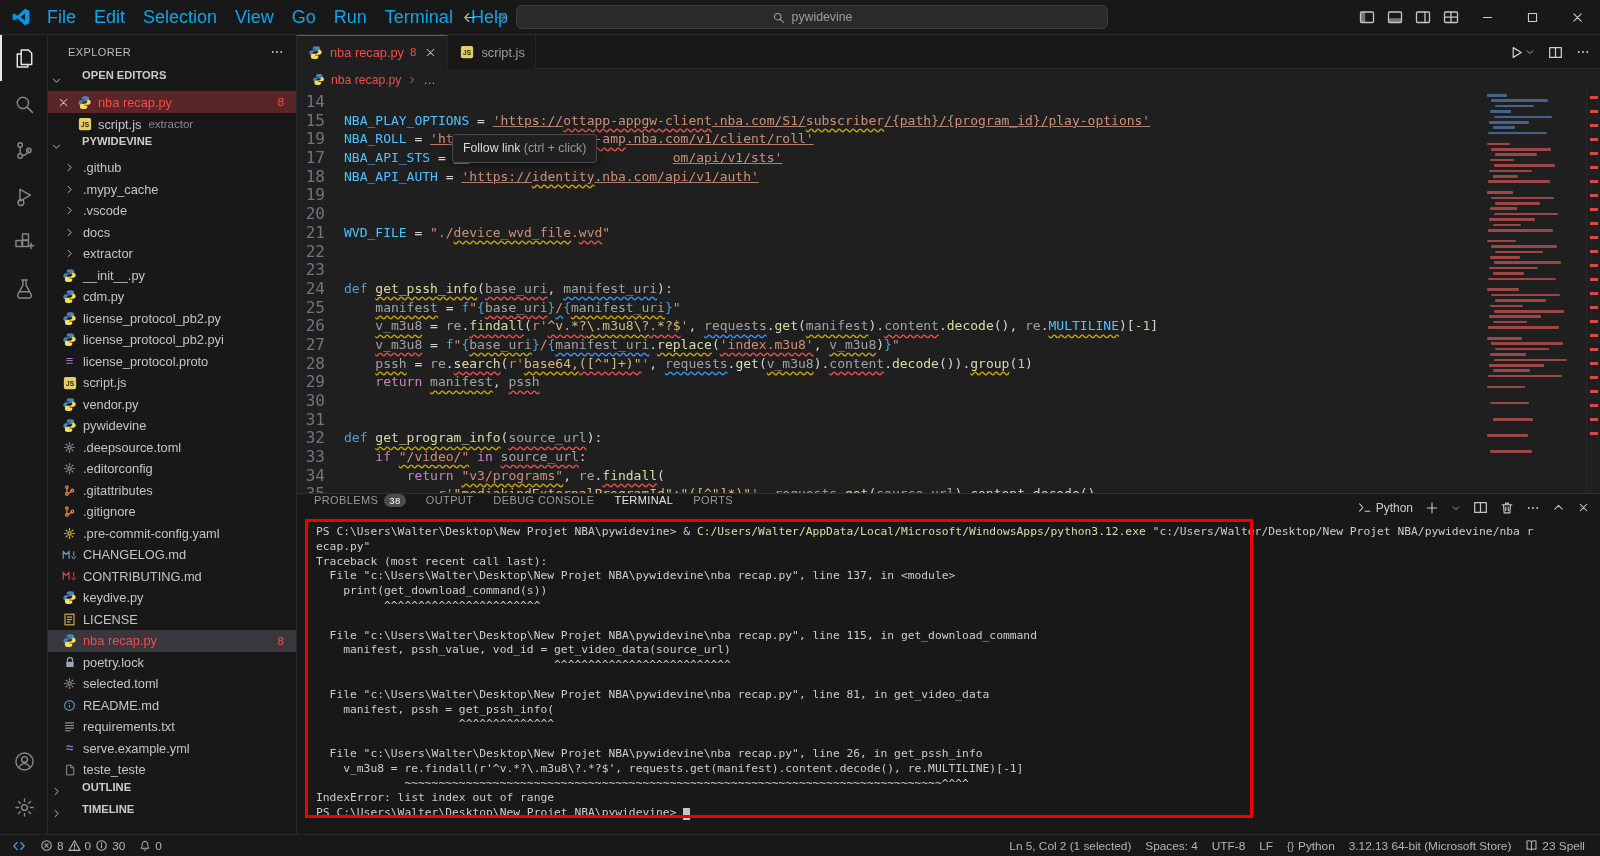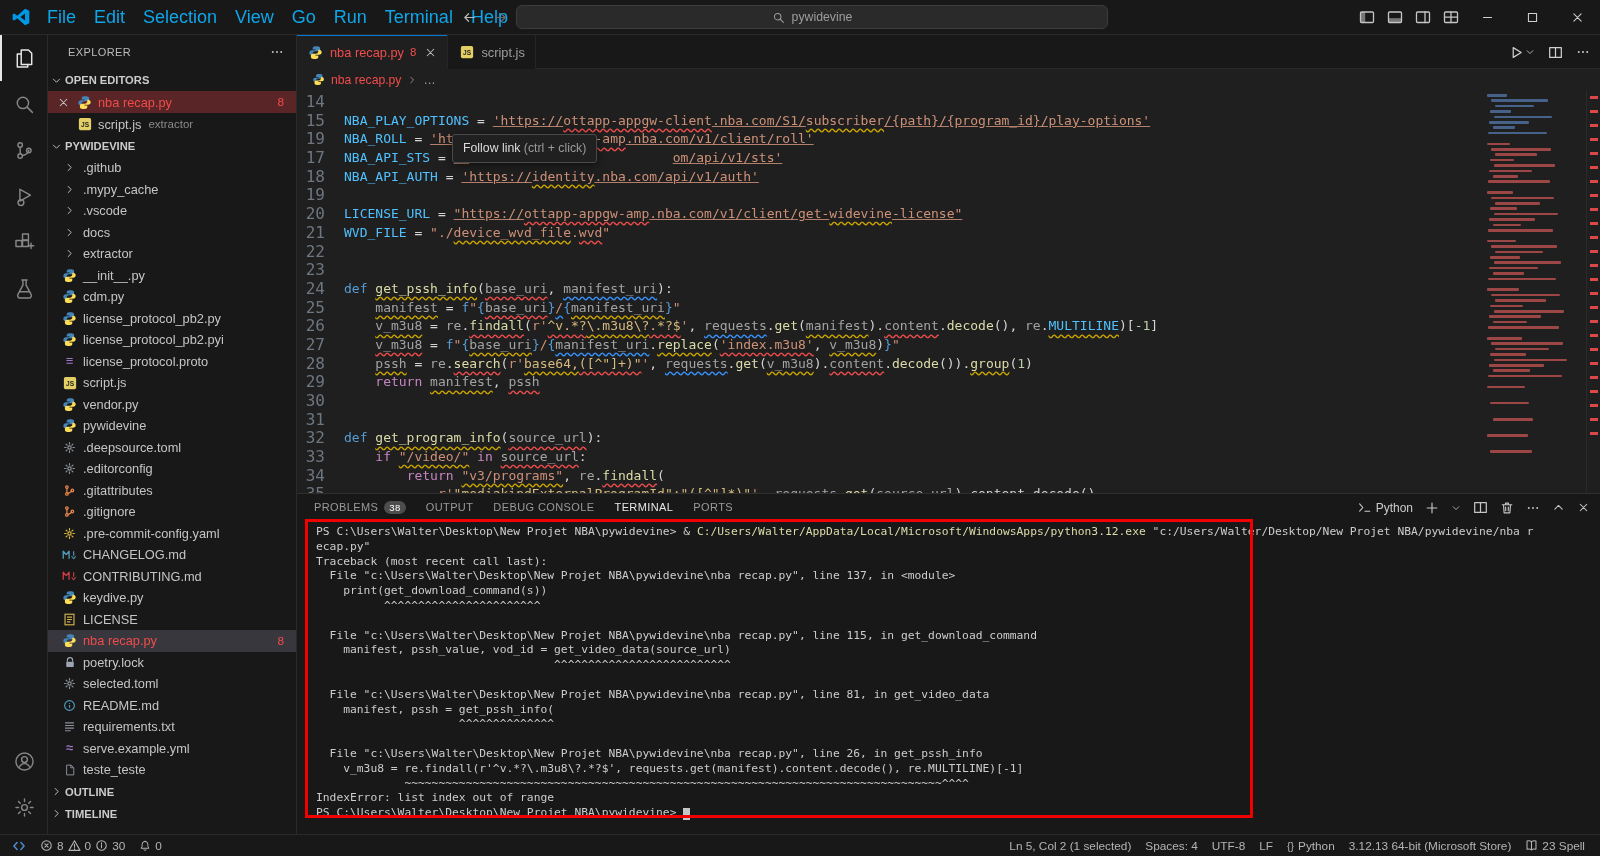--- a/index.html
+++ b/index.html
@@ -23,21 +23,21 @@
   .main{position:absolute;top:35px;left:0;right:0;bottom:22px}
   .activitybar{position:absolute;left:0;top:0;bottom:0;width:48px;background:#181818;border-right:1px solid #2a2a2a;display:flex;flex-direction:column;z-index:10}
   .ab-item{width:46px;height:46px;display:flex;align-items:center;justify-content:center;color:#868686;border-left:2px solid transparent}
   .ab-item.active{color:#e7e7e7;border-left-color:#e7e7e7}
   .ab-bottom{margin-top:auto;padding-bottom:4px}
 
   
   .sidebar{position:absolute;left:48px;top:0;bottom:0;width:249px;background:#181818;border-right:1px solid #2a2a2a;overflow:hidden;font-size:12.8px;color:#c5c5c5;z-index:9}
   .side-header{height:34px;display:flex;align-items:center;padding:0 12px 0 20px;font-size:11px;color:#bbbbbb;letter-spacing:.4px}
   .side-header .ico{margin-left:auto;color:#c5c5c5}
-  .section-header{height:22px;display:flex;align-items:center;gap:3px;padding-left:3px;font-weight:700;font-size:11.2px;color:#cccccc}
+  .section-header{height:22px;display:flex;gap:20px;padding-left:3px;font-weight:700;font-size:11.2px;color:#cccccc}
   .oe-row{height:22px;display:flex;align-items:center;gap:5px;padding-left:7px}
   .oe-row.sel{background:#5a2526}
   .oe-spacer{width:16px;flex:none}
   .oe-close{width:16px;flex:none;color:#c5c5c5}
   .row-label{white-space:nowrap}
   .row-label.err{color:#f14c4c}
   .row-desc{color:#8a8a8a;font-size:11.5px;margin-left:2px}
   .row-badge{margin-left:auto;margin-right:12px;color:#f14c4c;font-size:11.8px}
   .tree-row{height:21.5px;display:flex;align-items:center;gap:5px;padding-left:13px}
   .tree-row.sel{background:#37373d}
@@ -69,21 +69,21 @@
   .tooltip{position:absolute;left:155px;top:44px;background:#202021;border:1px solid #4a4a4a;border-radius:3px;padding:4px 10px;font-family:"Liberation Sans",sans-serif;font-size:12.3px;color:#dcdcdc;white-space:nowrap;z-index:25;box-shadow:0 2px 8px rgba(0,0,0,.5)}
   .tooltip .hint{color:#9a9a9a}
   .minimap{position:absolute;top:0;right:14px;width:102px;height:403px;background:#1f1f1f;z-index:5}
   .mm-bar{position:absolute;height:2.6px;border-radius:1px;opacity:.85}
   .ruler{position:absolute;top:0;right:0;width:14px;height:403px;background:#1f1f1f;border-left:1px solid #2a2a2a;z-index:5}
   .rmark{position:absolute;left:3px;width:8px;height:3px;background:#f14c4c;opacity:.9}
 
   
   .panel{position:absolute;left:0;right:0;bottom:0;height:341px;background:#181818;border-top:1px solid #2f2f2f}
   .panel-header{height:27px;display:flex;align-items:center;padding:0 10px 0 17px}
-  .ptab{margin-right:20px;font-size:11px;letter-spacing:.4px;color:#9a9a9a;display:flex;align-items:center;gap:6px;height:27px;border-bottom:1px solid transparent}
+  .ptab{margin-right:20px;font-size:11px;letter-spacing:.4px;color:#9a9a9a;display:flex;align-items:flex-start;gap:6px;height:27px;border-bottom:1px solid transparent}
   .ptab.active{color:#e7e7e7;border-bottom-color:#e7e7e7}
   .pbadge{background:#4d4d4d;color:#fff;font-size:9.5px;border-radius:8px;padding:1px 5px}
   .panel-actions{margin-left:auto;display:flex;align-items:center;gap:12px;color:#c5c5c5}
   .pa-shell{display:flex;align-items:center;gap:5px;font-size:12px;color:#cccccc}
   .term{position:absolute;top:31px;left:19px;right:6px;bottom:2px;font-family:"DejaVu Sans Mono",monospace;font-size:11.3px;line-height:14.8px;color:#cccccc;overflow:hidden}
   .trow{height:14.8px;white-space:pre}
   .tp{color:#cccccc}.ty{color:#dcdcaa}
   .tcur{display:inline-block;width:7px;height:12px;background:#c6c6c6;vertical-align:-2px}
 
   
@@ -665,21 +665,21 @@
         <span>…</span>
       </div>
       <div class="editor-body">
         <div id="code-lines">
             <div class="code-line"><span class="ln">14</span><span class="lc"></span></div>
             <div class="code-line"><span class="ln">15</span><span class="lc"><span class="const">NBA_PLAY_OPTIONS</span><span class="pln"> = </span><span class="str lnk">'https://</span><span class="str lnk sqr">ottapp-appgw-client</span><span class="str lnk">.nba.com/S1/</span><span class="str lnk sqy">subscriber</span><span class="str lnk">/{path}/{program_id}/play-options'</span></span></div>
             <div class="code-line"><span class="ln">19</span><span class="lc"><span class="const">NBA_ROLL</span><span class="pln"> = </span><span class="str lnk">'https://</span><span class="str lnk sqr">ottapp-appgw-amp</span><span class="str lnk">.nba.com/v1/client/roll'</span></span></div>
             <div class="code-line"><span class="ln">17</span><span class="lc"><span class="const">NBA_API_STS</span><span class="pln"> = </span><span class="str lnk">'h</span><span class="pln">                          </span><span class="str lnk">om/api/v1/sts'</span></span></div>
             <div class="code-line"><span class="ln">18</span><span class="lc"><span class="const">NBA_API_AUTH</span><span class="pln"> = </span><span class="str lnk">'https://</span><span class="str lnk sqy">identity</span><span class="str lnk">.nba.com/api/v1/auth'</span></span></div>
             <div class="code-line"><span class="ln">19</span><span class="lc"></span></div>
-            <div class="code-line"><span class="ln">20</span><span class="lc"><span class="const">LICENSE_URL</span><span class="pln"> = </span><span class="str lnk">"https://</span><span class="str lnk sqr">ottapp-appgw-amp</span><span class="str lnk">.nba.com/v1/client/get-</span><span class="str lnk sqy">widevine</span><span class="str lnk">-license"</span></span></div>
+            <div class="code-line"><span class="ln">20</span></div>
             <div class="code-line"><span class="ln">21</span><span class="lc"><span class="const">WVD_FILE</span><span class="pln"> = </span><span class="str">"./</span><span class="str sqy">device_wvd_file</span><span class="str">.</span><span class="str sqr">wvd</span><span class="str">"</span></span></div>
             <div class="code-line"><span class="ln">22</span><span class="lc"></span></div>
             <div class="code-line"><span class="ln">23</span><span class="lc"></span></div>
             <div class="code-line"><span class="ln">24</span><span class="lc"><span class="kw">def </span><span class="fn sqy">get_pssh_info</span><span class="pln">(</span><span class="var sqr">base_uri</span><span class="pln">, </span><span class="var sqb">manifest_uri</span><span class="pln">):</span></span></div>
             <div class="code-line"><span class="ln">25</span><span class="lc"><span class="pln">    </span><span class="var sqy">manifest</span><span class="pln"> = </span><span class="kw">f</span><span class="str">"</span><span class="brc">{</span><span class="var sqr">base_uri</span><span class="brc">}</span><span class="str sqb">/</span><span class="brc">{</span><span class="var sqy">manifest_uri</span><span class="brc">}</span><span class="str">"</span></span></div>
             <div class="code-line"><span class="ln">26</span><span class="lc"><span class="pln">    </span><span class="var sqy">v_m3u8</span><span class="pln"> = </span><span class="var">re</span><span class="pln">.</span><span class="fn sqr">findall</span><span class="pln">(</span><span class="str">r'</span><span class="rex sqr">^v.*?</span><span class="rex sqy">\.m3u8\?</span><span class="rex sqr">.*?$</span><span class="str">'</span><span class="pln">, </span><span class="var sqb">requests</span><span class="pln">.</span><span class="fn">get</span><span class="pln">(</span><span class="var sqy">manifest</span><span class="pln">)</span><span class="pln">.</span><span class="var sqr">content</span><span class="pln">.</span><span class="fn">decode</span><span class="pln">()</span><span class="pln">, </span><span class="var">re</span><span class="pln">.</span><span class="const sqy">MULTILINE</span><span class="pln">)[</span><span class="num">-1</span><span class="pln">]</span></span></div>
             <div class="code-line"><span class="ln">27</span><span class="lc"><span class="pln">    </span><span class="var sqr">v_m3u8</span><span class="pln"> = </span><span class="kw">f</span><span class="str">"</span><span class="brc">{</span><span class="var sqy">base_uri</span><span class="brc">}</span><span class="str">/</span><span class="brc">{</span><span class="var sqb">manifest_uri</span><span class="pln">.</span><span class="fn sqy">replace</span><span class="pln">(</span><span class="str sqr">'index.m3u8'</span><span class="pln">, </span><span class="var sqy">v_m3u8</span><span class="pln">)</span><span class="brc">}</span><span class="str">"</span></span></div>
             <div class="code-line"><span class="ln">28</span><span class="lc"><span class="pln">    </span><span class="var sqy">pssh</span><span class="pln"> = </span><span class="var">re</span><span class="pln">.</span><span class="fn sqr">search</span><span class="pln">(</span><span class="str">r'</span><span class="rex sqy">base64,</span><span class="rex sqr">([^"]+)"</span><span class="str">'</span><span class="pln">, </span><span class="var sqb">requests</span><span class="pln">.</span><span class="fn">get</span><span class="pln">(</span><span class="var sqy">v_m3u8</span><span class="pln">)</span><span class="pln">.</span><span class="var sqr">content</span><span class="pln">.</span><span class="fn">decode</span><span class="pln">())</span><span class="pln">.</span><span class="fn sqy">group</span><span class="pln">(</span><span class="num">1</span><span class="pln">)</span></span></div>
             <div class="code-line"><span class="ln">29</span><span class="lc"><span class="pln">    </span><span class="ctrl">return </span><span class="var sqy">manifest</span><span class="pln">, </span><span class="var sqr">pssh</span></span></div>
             <div class="code-line"><span class="ln">30</span><span class="lc"></span></div>

